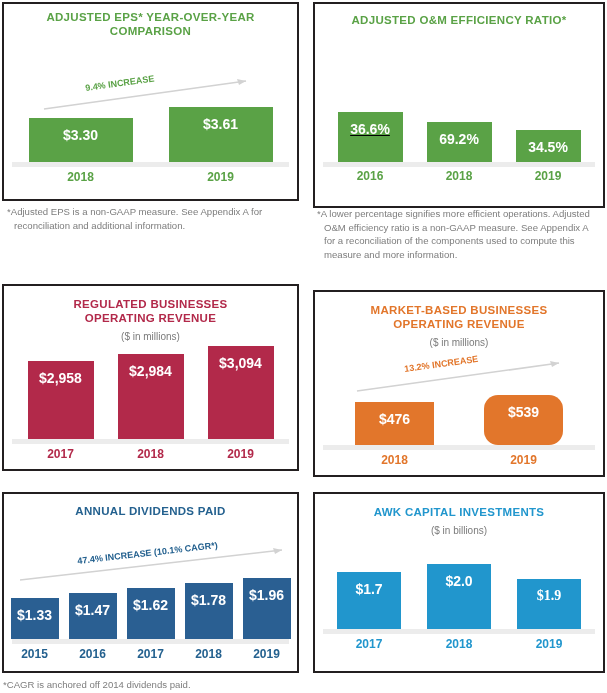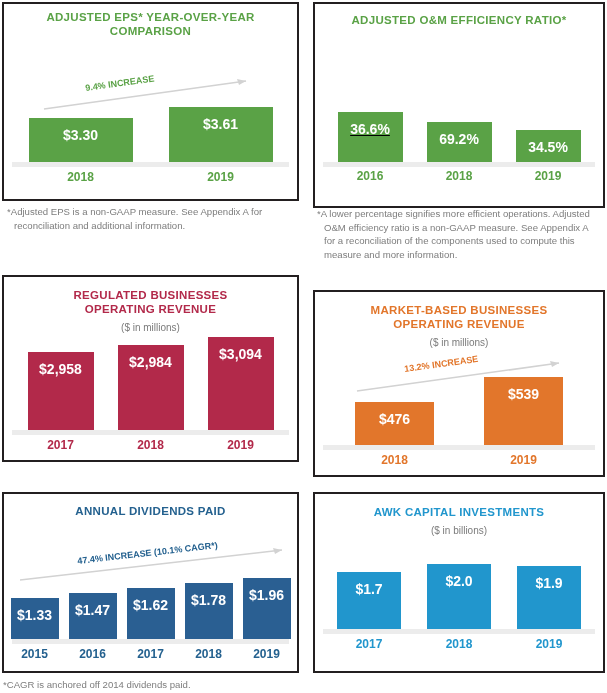--- a/index.html
+++ b/index.html
@@ -195,21 +195,21 @@
         <div class="xlab green" style="width:65px;margin:0 12px;">2018</div>
         <div class="xlab green" style="width:65px;margin:0 12px;">2019</div>
       </div>
     </div>
   </div>
 
   <div class="footnote" style="left:317px;top:207px;width:284px;">
     <span class="fn-ind">*A lower percentage signifies more efficient operations. Adjusted O&amp;M efficiency ratio is a non-GAAP measure. See Appendix A for a reconciliation of the components used to compute this measure and more information.</span>
   </div>
 
-  <div class="panel" style="left:2px;top:275px;width:297px;height:187px;">
+  <div class="panel" style="left:2px;top:284px;width:297px;height:187px;">
     <div class="panel-inner">
       <div class="title crimson" style="position:absolute;left:8px;right:8px;top:12px;">
         <span>REGULATED BUSINESSES</span><br>
         <span>OPERATING REVENUE</span>
       </div>
       <div class="subtitle" style="position:absolute;left:8px;right:8px;top:42px;">($ in millions)</div>
 
       <div class="plot" style="top:60px;height:98px;">
         <div class="bars" style="height:93px;">
           <div class="barcol" style="width:66px;margin:0 12px;">
@@ -256,21 +256,21 @@
       </div>
 
       <div class="plot" style="top:100px;height:58px;">
         <div class="bars" style="height:53px;">
           <div class="barcol" style="width:79px;margin:0 25px;">
             <div class="bar orange" style="height:43px;">
               <span class="val">$476</span>
             </div>
           </div>
           <div class="barcol" style="width:79px;margin:0 25px;">
-            <div class="bar orange" style="height:68px;">
+            <div class="bar orange" style="height:50px;border-radius:14px;">
               <span class="val">$539</span>
             </div>
           </div>
         </div>
         <div class="baseline"></div>
       </div>
 
       <div class="xlabels" style="top:161px;">
         <div class="xlab orange" style="width:79px;margin:0 25px;">2018</div>
         <div class="xlab orange" style="width:79px;margin:0 25px;">2019</div>
@@ -346,21 +346,21 @@
             <div class="bar ltblue" style="height:57px;">
               <span class="val">$1.7</span>
             </div>
           </div>
           <div class="barcol" style="width:64px;margin:0 13px;">
             <div class="bar ltblue" style="height:65px;">
               <span class="val">$2.0</span>
             </div>
           </div>
           <div class="barcol" style="width:64px;margin:0 13px;">
-            <div class="bar ltblue" style="height:63px;">
+            <div class="bar ltblue" style="height:50px;font-family:Liberation Serif, serif;">
               <span class="val">$1.9</span>
             </div>
           </div>
         </div>
         <div class="baseline"></div>
       </div>
 
       <div class="xlabels" style="top:143px;">
         <div class="xlab ltblue" style="width:64px;margin:0 13px;">2017</div>
         <div class="xlab ltblue" style="width:64px;margin:0 13px;">2018</div>

